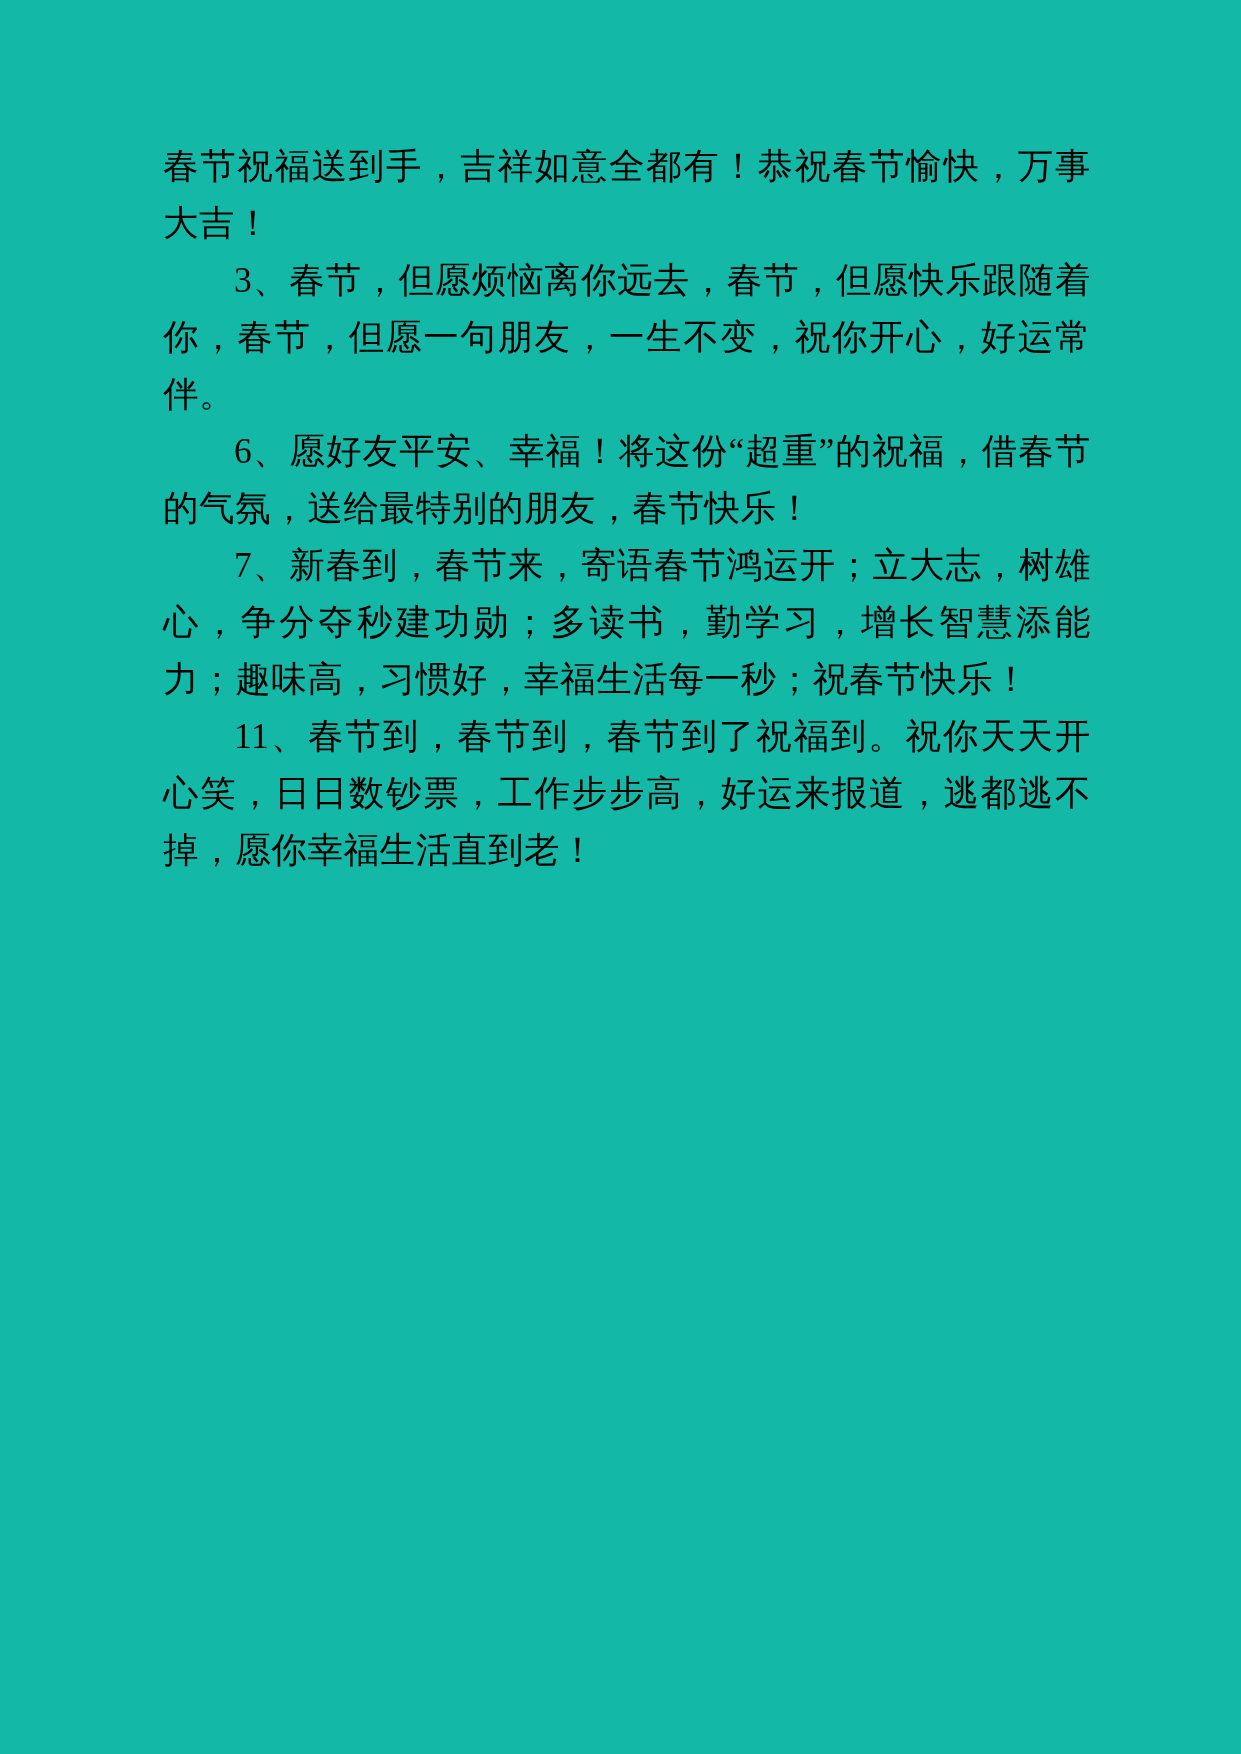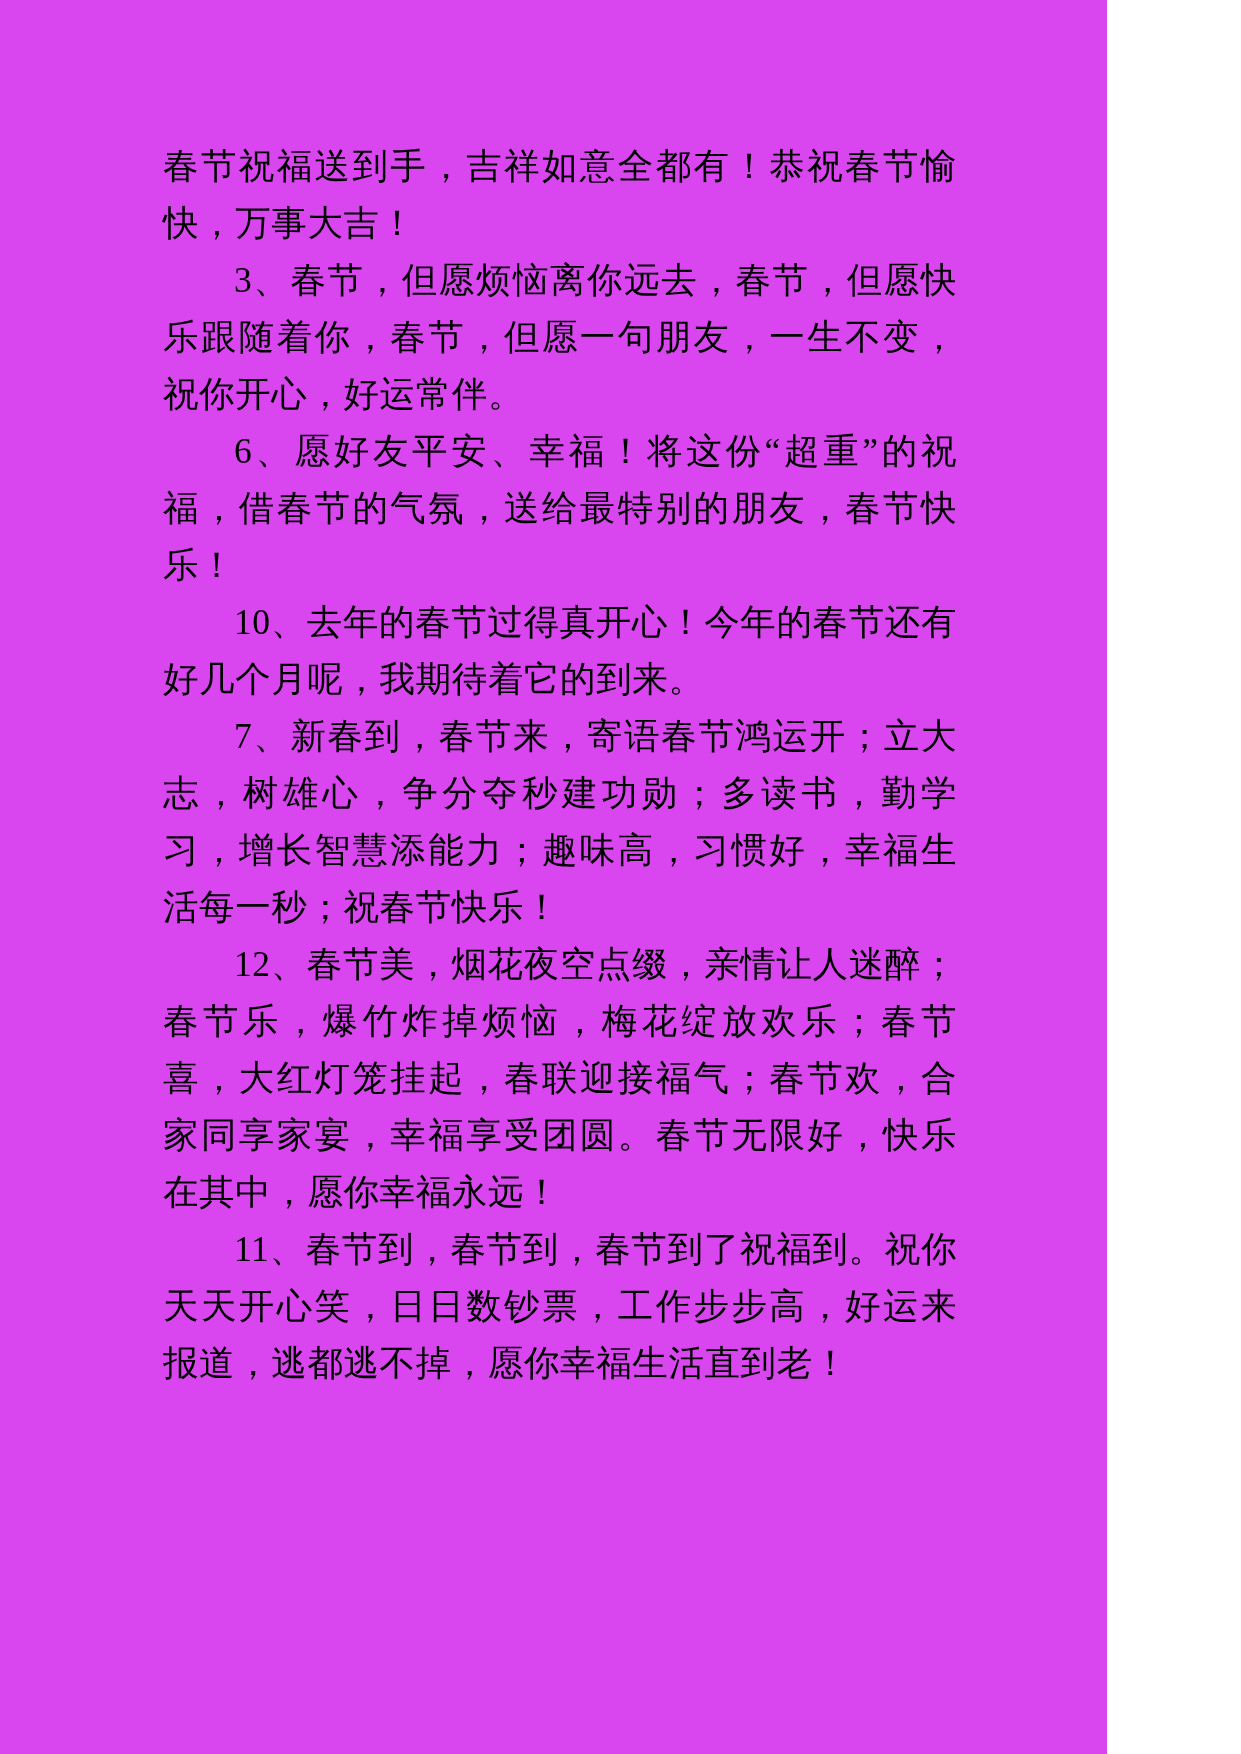--- a/index.html
+++ b/index.html
@@ -10,24 +10,24 @@
   }
   body {
     width: 1241px;
     height: 1754px;
     font-family: "Liberation Serif", "DejaVu Serif", serif;
     color: #000000;
     overflow: hidden;
   }
   .page {
     box-sizing: border-box;
-    width: 1107px;
+    width: 1241px;
     height: 1754px;
     padding: 138px 150px 120px 163px;
-    background: #d946ef;
+    background: #14b8a6;
   }
   .doc-body {
     font-size: 35.5px;
     line-height: 57px;
     letter-spacing: 0.6px;
     text-align: justify;
     text-justify: inter-ideograph;
   }
   .para {
     margin: 0;
@@ -39,18 +39,16 @@
   }
 </style>
 </head>
 <body>
 
 <div class="page">
   <div class="doc-body">
     <p class="para">春节祝福送到手，吉祥如意全都有！恭祝春节愉快，万事大吉！</p>
     <p class="para indent">3、春节，但愿烦恼离你远去，春节，但愿快乐跟随着你，春节，但愿一句朋友，一生不变，祝你开心，好运常伴。</p>
     <p class="para indent">6、愿好友平安、幸福！将这份“超重”的祝福，借春节的气氛，送给最特别的朋友，春节快乐！</p>
-    <p class="para indent">10、去年的春节过得真开心！今年的春节还有好几个月呢，我期待着它的到来。</p>
     <p class="para indent">7、新春到，春节来，寄语春节鸿运开；立大志，树雄心，争分夺秒建功勋；多读书，勤学习，增长智慧添能力；趣味高，习惯好，幸福生活每一秒；祝春节快乐！</p>
-    <p class="para indent">12、春节美，烟花夜空点缀，亲情让人迷醉；春节乐，爆竹炸掉烦恼，梅花绽放欢乐；春节喜，大红灯笼挂起，春联迎接福气；春节欢，合家同享家宴，幸福享受团圆。春节无限好，快乐在其中，愿你幸福永远！</p>
     <p class="para indent">11、春节到，春节到，春节到了祝福到。祝你天天开心笑，日日数钞票，工作步步高，好运来报道，逃都逃不掉，愿你幸福生活直到老！</p>
   </div>
 </div>
 
 </body></html>

